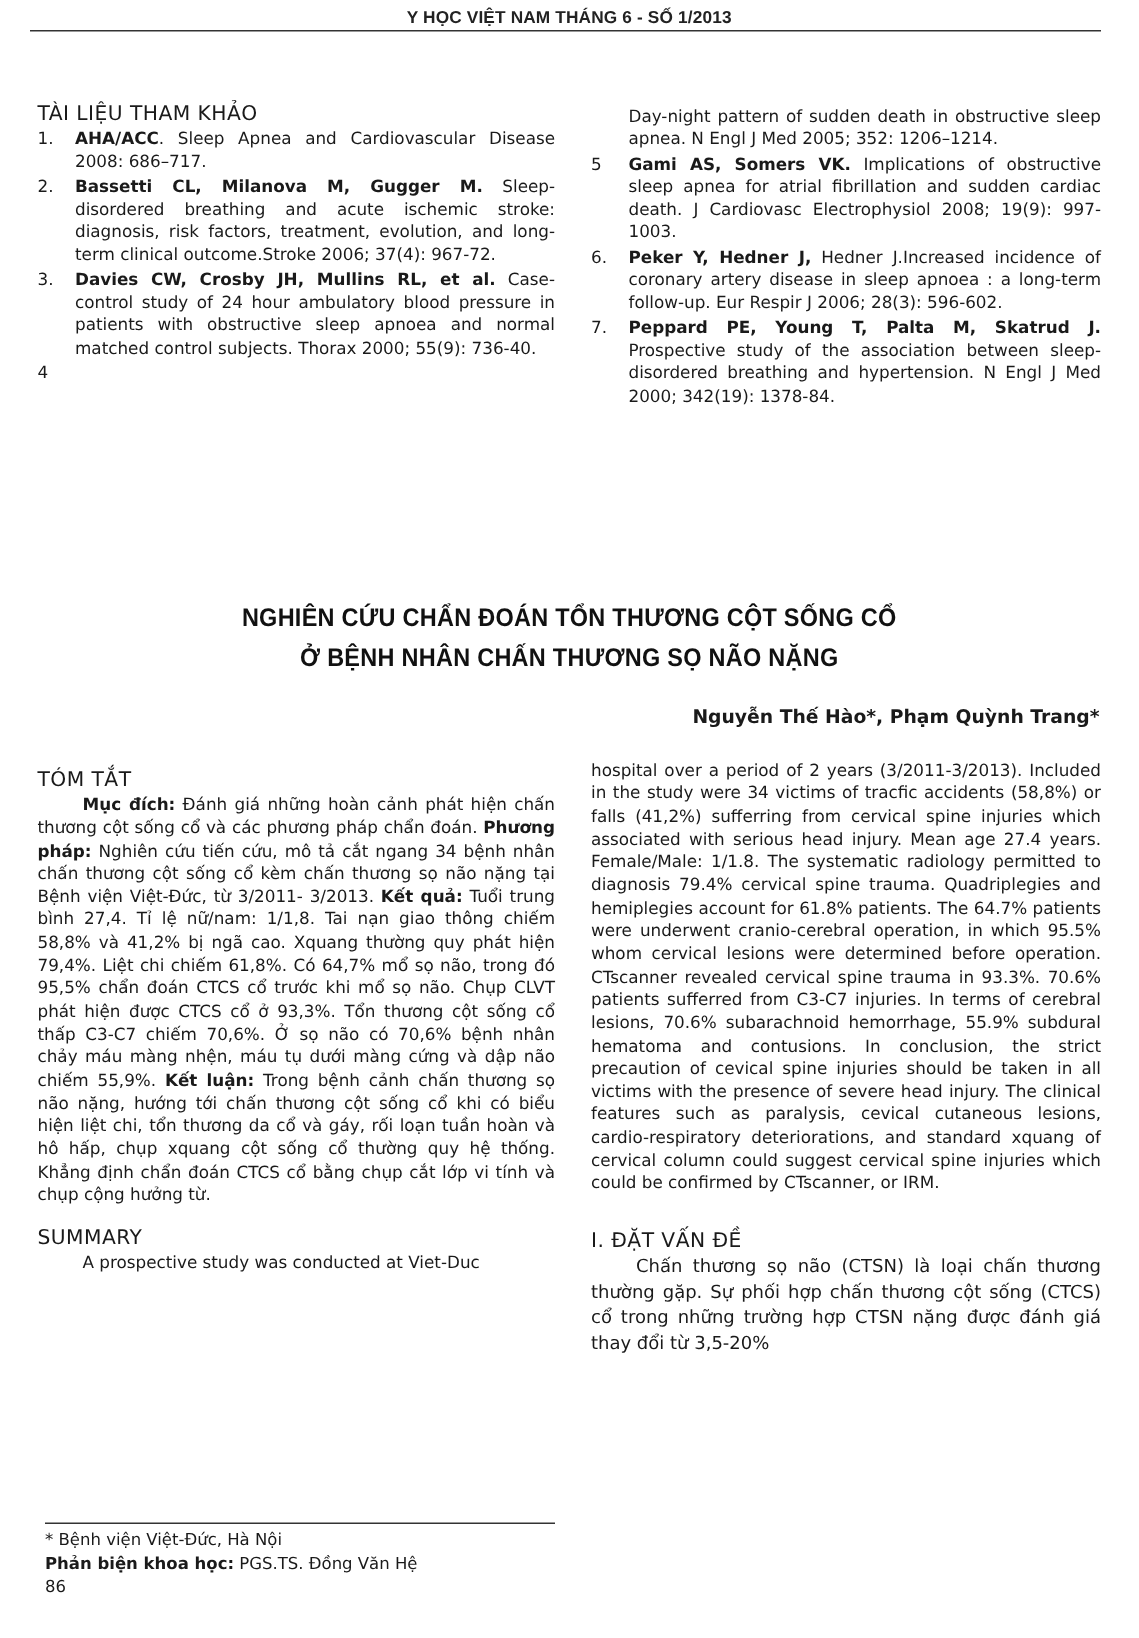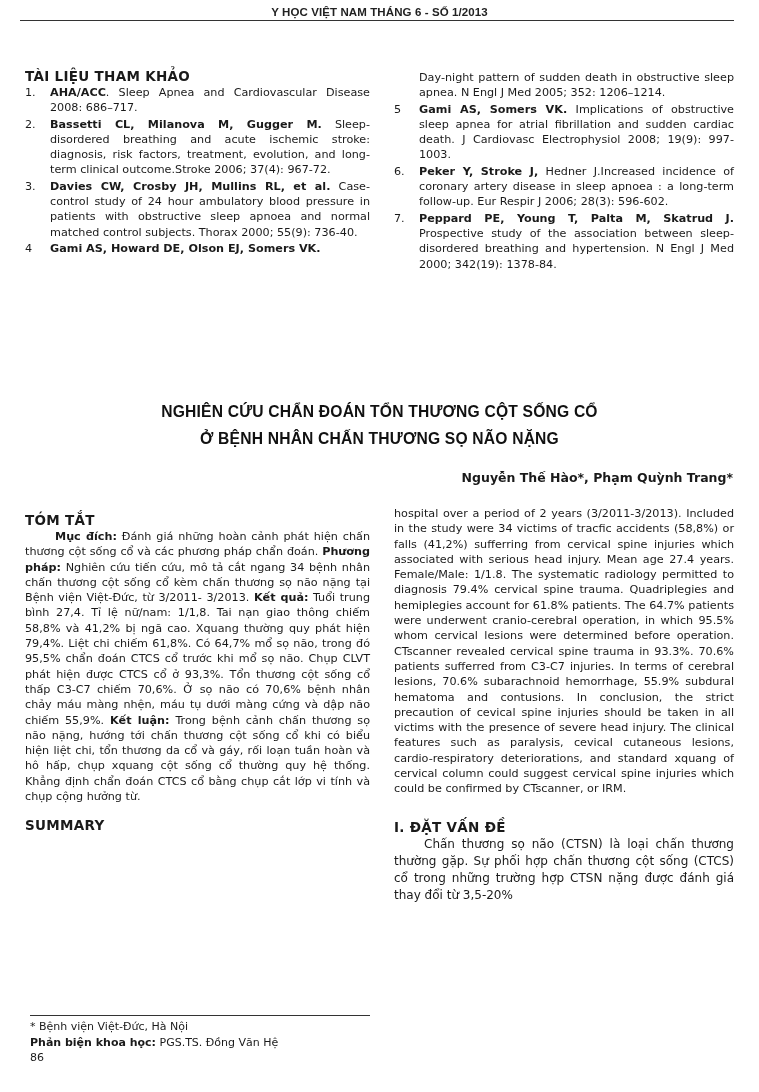--- a/index.html
+++ b/index.html
@@ -14,21 +14,21 @@
     }
     .head-rule {
       position: absolute; top: 20px; left: 20px; width: 714px; height: 1px; background: #333;
     }
     .col {
       position: absolute; font-size: 11.2px; line-height: 15.3px; text-align: justify;
     }
     .col-left { left: 25px; width: 345px; }
     .col-right { left: 394px; width: 340px; }
     .sec-title {
-      font-weight: bold; font-size: 13.5px; line-height: 17px; letter-spacing: 0.3px; margin: 0;
+      font-weight: normal; font-size: 13.5px; line-height: 17px; letter-spacing: 0.3px; margin: 0;
     }
     ol.refs { list-style: none; margin: 0; padding: 0; }
     ol.refs li { position: relative; padding-left: 25px; margin-bottom: 1px; }
     ol.refs li .num { position: absolute; left: 0; top: 0; }
     .b { font-weight: bold; }
     .i { }
     .bi { font-weight: bold; }
     .title-block {
       position: absolute; top: 398px; left: 0; width: 759px; text-align: center;
       font-family: "Liberation Sans", sans-serif; font-weight: bold; font-size: 17px;
@@ -59,56 +59,56 @@
     <li>
       <span class="num">2.</span>
       <span class="b">Bassetti CL, Milanova M, Gugger M.</span><span> Sleep-disordered breathing and acute ischemic stroke: diagnosis, risk factors, treatment, evolution, and long-term clinical outcome.</span><span class="i">Stroke</span><span> 2006; 37(4): 967-72.</span>
     </li>
     <li>
       <span class="num">3.</span>
       <span class="b">Davies CW, Crosby JH, Mullins RL, et al.</span><span> Case-control study of 24 hour ambulatory blood pressure in patients with obstructive sleep apnoea and normal matched control subjects. </span><span class="i">Thorax</span><span> 2000; 55(9): 736-40.</span>
     </li>
     <li>
       <span class="num">4</span>
-      <span class="b">Gami AS, Howard DE, Olson EJ, Somers VK.</span>
     </li>
   </ol>
 </div>
 
 <div class="col col-right" style="top:70px;">
   <ol class="refs">
     <li style="padding-left:25px;">
       <span> Day-night pattern of sudden death in obstructive sleep apnea. </span><span class="i">N Engl J Med</span><span> 2005; 352: 1206–1214.</span>
     </li>
     <li>
       <span class="num">5</span>
       <span class="b">Gami AS, Somers VK.</span><span> Implications of obstructive sleep apnea for atrial fibrillation and sudden cardiac death. </span><span class="i">J Cardiovasc Electrophysiol</span><span> 2008; 19(9): 997-1003.</span>
     </li>
     <li>
       <span class="num">6.</span>
-      <span class="b">Peker Y, Stroke J,</span><span> Hedner J.Increased incidence of coronary artery disease in sleep apnoea : a long-term follow-up. </span><span class="i">Eur Respir J</span><span> 2006; 28(3): 596-602.</span>
+      <span class="b">Peker Y, Hedner J,</span><span> Hedner J.Increased incidence of coronary artery disease in sleep apnoea : a long-term follow-up. </span><span class="i">Eur Respir J</span><span> 2006; 28(3): 596-602.</span>
     </li>
     <li>
       <span class="num">7.</span>
       <span class="b">Peppard PE, Young T, Palta M, Skatrud J.</span><span> Prospective study of the association between sleep-disordered breathing and hypertension. </span><span class="i">N Engl J Med</span><span> 2000; 342(19): 1378-84.</span>
     </li>
   </ol>
 </div>
 
 <div class="title-block">
   <div>NGHIÊN CỨU CHẨN ĐOÁN TỔN THƯƠNG CỘT SỐNG CỔ</div>
   <div>Ở BỆNH NHÂN CHẤN THƯƠNG SỌ NÃO NẶNG</div>
 </div>
 <div class="authors">Nguyễn Thế Hào*, Phạm Quỳnh Trang*</div>
 
 <div class="col col-left" style="top:512px;">
   <h3 class="sec-title">TÓM TẮT</h3>
   <p class="indent"><span class="bi">Mục đích:</span><span> Đánh giá những hoàn cảnh phát hiện chấn thương cột sống cổ và các phương pháp chẩn đoán. </span><span class="bi">Phương pháp:</span><span> Nghiên cứu tiến cứu, mô tả cắt ngang 34 bệnh nhân chấn thương cột sống cổ kèm chấn thương sọ não nặng tại Bệnh viện Việt-Đức, từ 3/2011- 3/2013. </span><span class="bi">Kết quả:</span><span> Tuổi trung bình 27,4. Tỉ lệ nữ/nam: 1/1,8. Tai nạn giao thông chiếm 58,8% và 41,2% bị ngã cao. Xquang thường quy phát hiện 79,4%. Liệt chi chiếm 61,8%. Có 64,7% mổ sọ não, trong đó 95,5% chẩn đoán CTCS cổ trước khi mổ sọ não. Chụp CLVT phát hiện được CTCS cổ ở 93,3%. Tổn thương cột sống cổ thấp C3-C7 chiếm 70,6%. Ở sọ não có 70,6% bệnh nhân chảy máu màng nhện, máu tụ dưới màng cứng và dập não chiếm 55,9%. </span><span class="bi">Kết luận:</span><span> Trong bệnh cảnh chấn thương sọ não nặng, hướng tới chấn thương cột sống cổ khi có biểu hiện liệt chi, tổn thương da cổ và gáy, rối loạn tuần hoàn và hô hấp, chụp xquang cột sống cổ thường quy hệ thống. Khẳng định chẩn đoán CTCS cổ bằng chụp cắt lớp vi tính và chụp cộng hưởng từ.</span></p>
 
   <h3 class="sec-title" style="margin-top:13px;">SUMMARY</h3>
+  <p class="indent">A prospective study was conducted at Viet-Duc</p>
 </div>
 
 <div class="col col-right" style="top:506px;">
   <p>hospital over a period of 2 years (3/2011-3/2013). Included in the study were 34 victims of tracfic accidents (58,8%) or falls (41,2%) sufferring from cervical spine injuries which associated with serious head injury. Mean age 27.4 years. Female/Male: 1/1.8. The systematic radiology permitted to diagnosis 79.4% cervical spine trauma. Quadriplegies and hemiplegies account for 61.8% patients. The 64.7% patients were underwent cranio-cerebral operation, in which 95.5% whom cervical lesions were determined before operation. CTscanner revealed cervical spine trauma in 93.3%. 70.6% patients sufferred from C3-C7 injuries. In terms of cerebral lesions, 70.6% subarachnoid hemorrhage, 55.9% subdural hematoma and contusions. In conclusion, the strict precaution of cevical spine injuries should be taken in all victims with the presence of severe head injury. The clinical features such as paralysis, cevical cutaneous lesions, cardio-respiratory deteriorations, and standard xquang of cervical column could suggest cervical spine injuries which could be confirmed by CTscanner, or IRM.</p>
 
   <h3 class="sec-title" style="margin-top:22px;">I. ĐẶT VẤN ĐỀ</h3>
   <p class="indent" style="font-size:12px; line-height:17px;">Chấn thương sọ não (CTSN) là loại chấn thương thường gặp. Sự phối hợp chấn thương cột sống (CTCS) cổ trong những trường hợp CTSN nặng được đánh giá thay đổi từ 3,5-20%</p>
 </div>
 
 <div class="foot-rule"></div>

